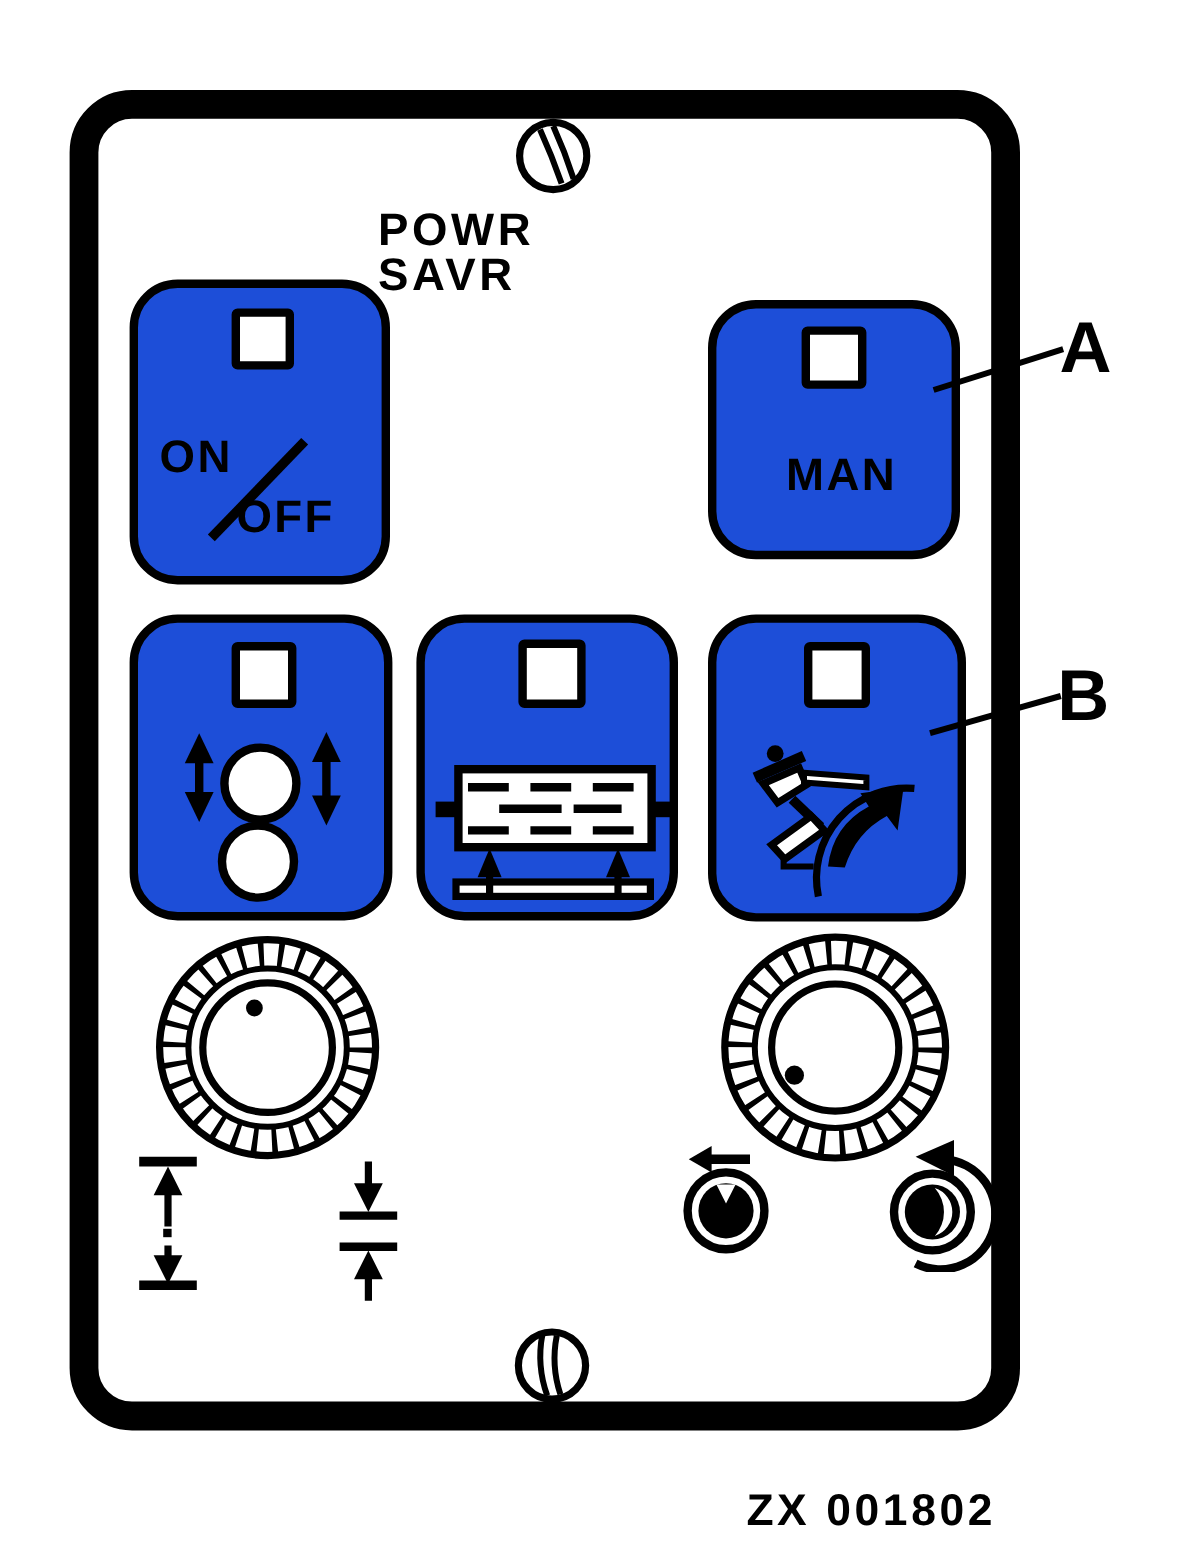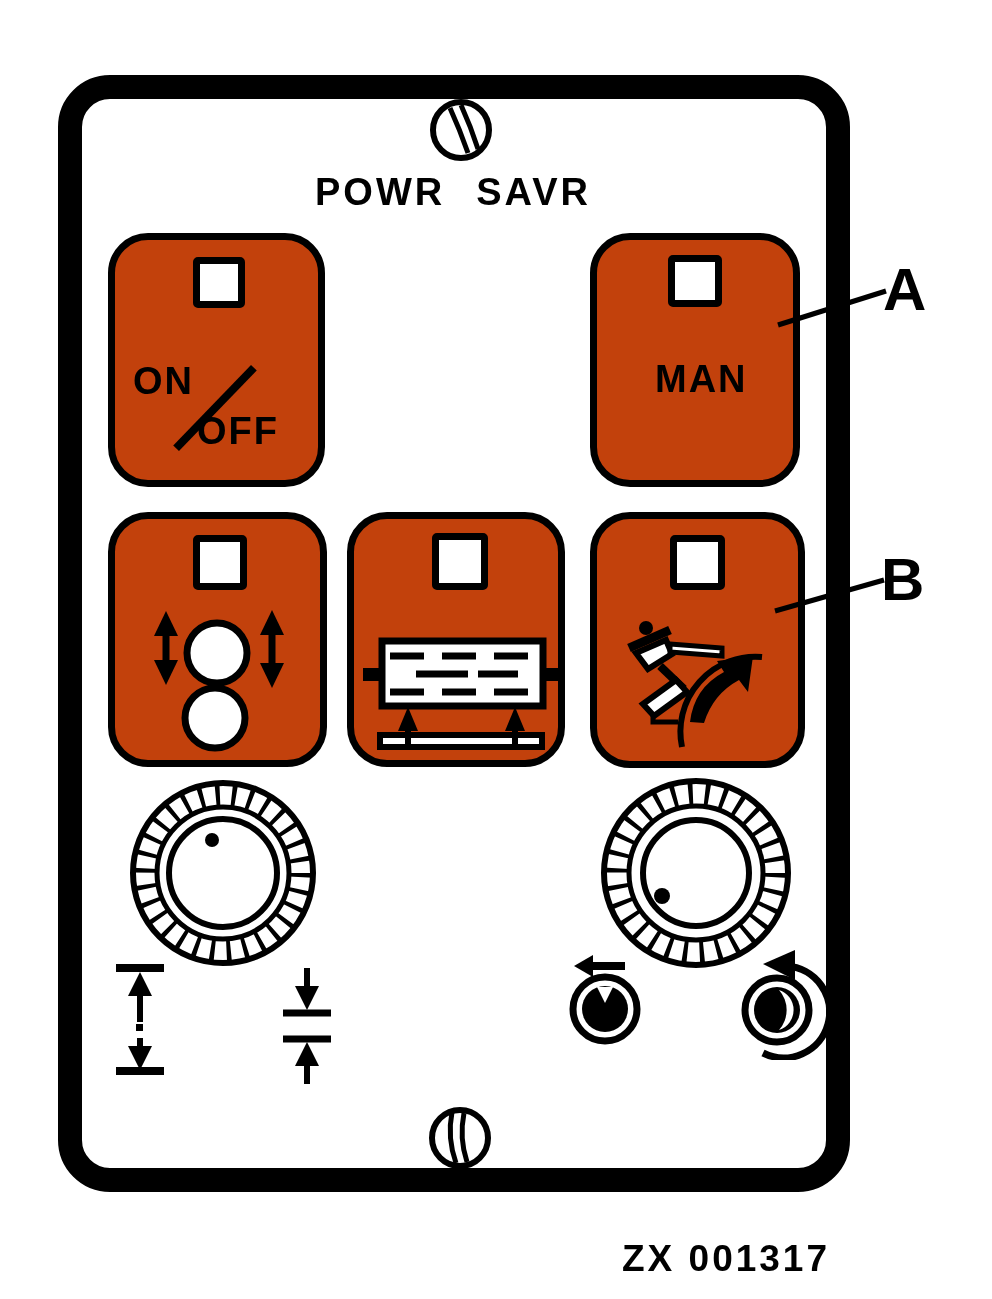--- a/index.html
+++ b/index.html
@@ -7,25 +7,25 @@
     position:relative;width:992px;height:1299px;background:#fff;
     font-family:"Liberation Sans",sans-serif;color:#000;overflow:hidden;
   }
   .panel{
     position:absolute;left:58px;top:75px;width:792px;height:1117px;
     border:24px solid #000;border-radius:52px;box-sizing:border-box;background:#fff;
   }
   .title-row{
     position:absolute;left:315px;top:173px;width:276px;display:flex;
     justify-content:space-between;font-size:38px;font-weight:bold;
-    letter-spacing:3px;line-height:1;
+    letter-spacing:3px;line-height:1;flex-direction:column;
   }
   .btn{
     position:absolute;border:7px solid #000;border-radius:40px;
-    box-sizing:border-box;background:#c2410c;
+    box-sizing:border-box;background:#1d4ed8;
   }
   .indicator{
     position:absolute;border:7px solid #000;border-radius:5px;
     box-sizing:border-box;background:#fff;
   }
   .btn-label{
     position:absolute;font-weight:bold;font-size:38px;line-height:1;
     letter-spacing:2px;white-space:nowrap;
   }
   .slash{
@@ -60,21 +60,21 @@
     <span>SAVR</span>
   </div>
 
   <div class="btn" style="left:108px;top:233px;width:217px;height:254px">
     <div class="indicator" style="left:78px;top:17px;width:52px;height:51px"></div>
     <span class="btn-label" style="left:18px;top:122px">ON</span>
     <div class="slash"></div>
     <span class="btn-label" style="left:82px;top:172px">OFF</span>
   </div>
 
-  <div class="btn" style="left:590px;top:233px;width:210px;height:254px">
+  <div class="btn" style="left:590px;top:250px;width:210px;height:216px">
     <div class="indicator" style="left:71px;top:15px;width:54px;height:52px"></div>
     <span class="btn-label" style="left:58px;top:120px">MAN</span>
   </div>
 
   <div class="btn" style="left:108px;top:512px;width:219px;height:255px">
     <div class="indicator" style="left:78px;top:16px;width:54px;height:55px"></div>
     <svg style="left:35px;top:86px" width="140" height="150" viewBox="150 605 140 150">
       <circle cx="217" cy="653" r="30" fill="#fff" stroke="#000" stroke-width="7"></circle>
       <circle cx="215" cy="718" r="30" fill="#fff" stroke="#000" stroke-width="7"></circle>
       <g>
@@ -188,15 +188,15 @@
   </svg>
 
   <svg class="overlay" width="992" height="1299" viewBox="0 0 992 1299">
     <line x1="778" y1="325" x2="886" y2="291" stroke="#000" stroke-width="5"></line>
     <line x1="775" y1="611" x2="884" y2="580" stroke="#000" stroke-width="5"></line>
   </svg>
 
   <div class="callout" style="left:883px;top:260px">A</div>
   <div class="callout" style="left:881px;top:550px">B</div>
 
-  <div class="figure-code">ZX 001317</div>
+  <div class="figure-code">ZX 001802</div>
 
 </div>
 
 </body></html>

